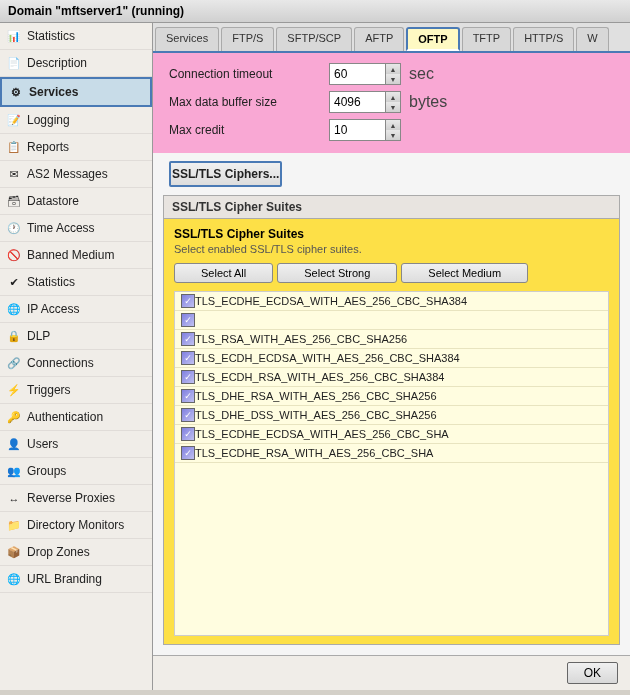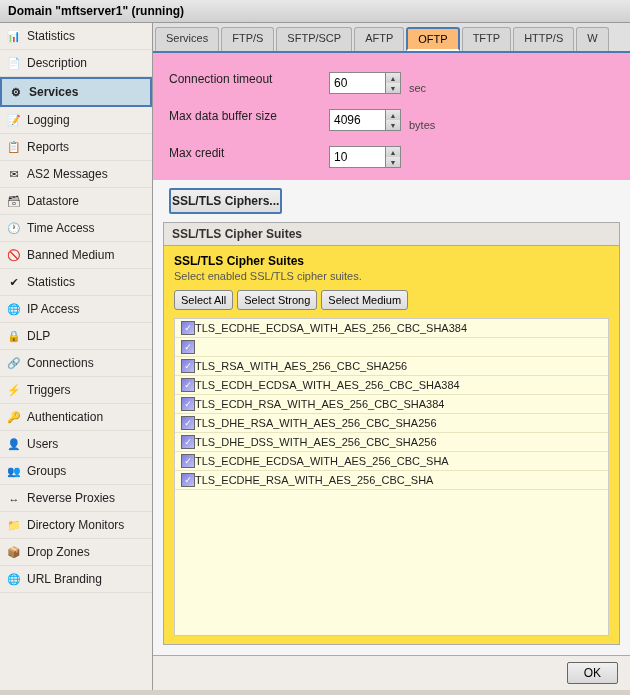--- a/index.html
+++ b/index.html
@@ -76,24 +76,24 @@
       border: 1px solid #aaa;
       border-bottom: none;
       background: #d8d8d8;
       cursor: pointer;
       font-size: 11px;
       margin-right: 2px;
       border-radius: 3px 3px 0 0;
       color: #333;
     }
     .tab.active {
-      background: #fdba74;
+      background: #fef9c3;
       border: 2px solid #4a7ab5;
       border-bottom: 2px solid #fff;
-      font-weight: normal;
+      font-weight: bold;
       color: #000;
       z-index: 1;
       position: relative;
     }
     
     
     .form-area {
       padding: 10px 16px 6px 16px;
       background: #f9a8d4;
       flex-shrink: 0;
@@ -106,23 +106,22 @@
     }
     
     .form-label {
       width: 160px;
       font-size: 12px;
       color: #222;
     }
     
     .form-input-group {
       display: flex;
-      align-items: flex-end;
+      align-items: center;
       gap: 4px;
-      margin-top: 9px;
     }
     
     .spin-input {
       display: flex;
       border: 1px solid #888;
       background: #fff;
     }
     
     .spin-input input {
       width: 55px;
@@ -144,21 +143,21 @@
       height: 10px;
       background: linear-gradient(to bottom, #e8e8e8, #d0d0d0);
       border: none;
       cursor: pointer;
       font-size: 7px;
       display: flex; align-items: center; justify-content: center;
       color: #444;
     }
     
     .unit-label {
-      font-size: 11px;
+      font-size: 16px;
       color: #444;
       margin-left: 4px;
     }
     
     
     .ssl-button-area {
       padding: 8px 16px;
       flex-shrink: 0;
     }
     
@@ -213,21 +212,21 @@
       margin-bottom: 8px;
     }
     
     .cipher-buttons {
       display: flex;
       gap: 4px;
       margin-bottom: 8px;
     }
     
     .cipher-select-btn {
-      padding: 3px 6px;
+      padding: 3px 26px;
       border: 1px solid #888;
       background: linear-gradient(to bottom, #f0f0f0, #ddd);
       cursor: pointer;
       font-size: 11px;
       border-radius: 3px;
     }
     
     .cipher-list {
       flex: 1;
       overflow-y: auto;

